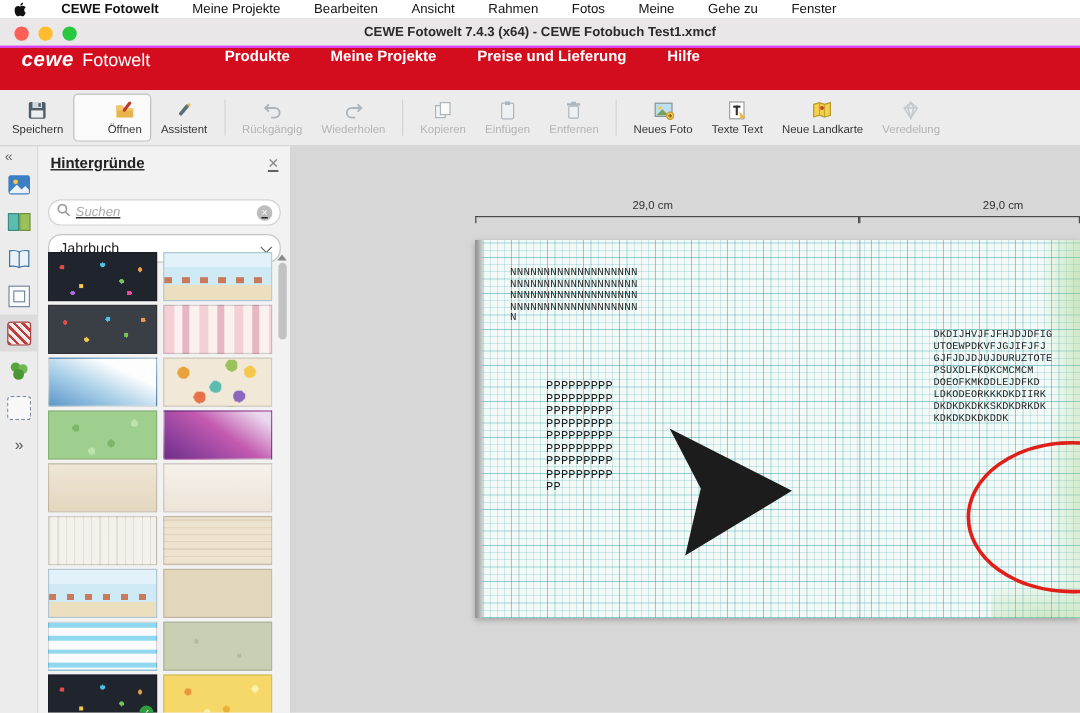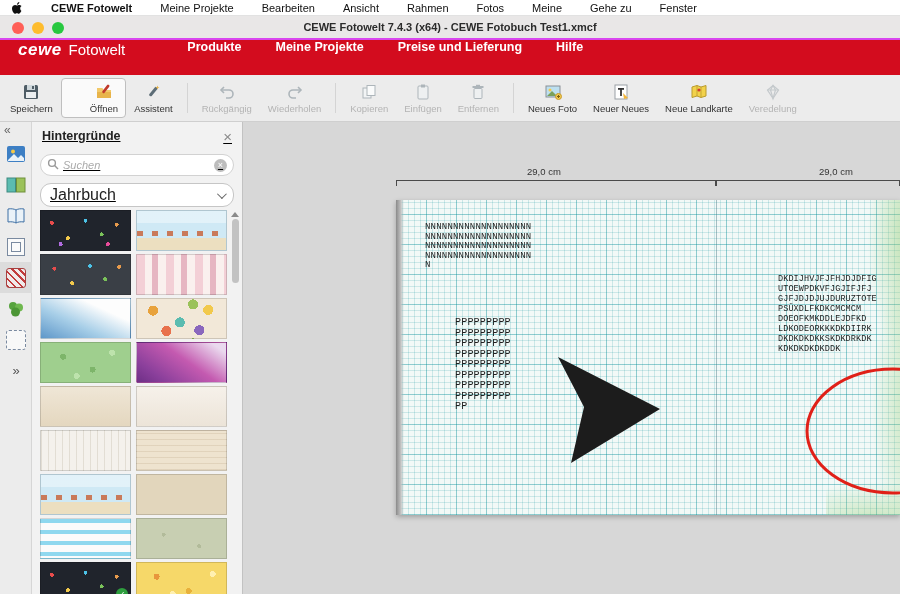--- a/index.html
+++ b/index.html
@@ -44,25 +44,25 @@
   .rail-box { width:20px; height:20px; border-radius:3px; }
   .ri-bg { background:repeating-linear-gradient(45deg,#c23b3b 0 2px,#f0eaea 2px 5px); border:1px solid #a84040; }
   .ri-border { border:1px dashed #7a8aa0; background:#f8f8f8; }
   .rail-more { color:#555; font-size:13px; }
 
   
   .panel { position:absolute; top:122px; left:32px; width:211px; bottom:0; background:#f2f2f2; border-right:1px solid #c2c2c2;text-decoration:underline; }
   .panel-header { height:28px; display:flex; align-items:center; padding:0 10px; }
   .panel-title { font-size:12.5px; font-weight:bold; color:#222; flex:1; }
   .panel-close { color:#8a8a8a; font-size:15px; line-height:1; }
-  .search { margin:4px 8px 0 8px; height:22px; background:#fff; border:1px solid #d2d2d2; border-radius:11px; display:flex; align-items:center; padding:0 6px; gap:4px; }
+  .search { margin:16px 8px 0 8px; height:22px; background:#fff; border:1px solid #d2d2d2; border-radius:11px; display:flex; align-items:center; padding:0 6px; gap:4px; }
   .search input { flex:1; border:none; outline:none; font-size:11px; background:transparent; font-family:"Liberation Sans",sans-serif; }
   .search input::placeholder { color:#aaa; font-style:italic; }
   .clear-btn { width:13px; height:13px; border-radius:50%; background:#bdbdbd; color:#fff; font-size:9px; display:flex; align-items:center; justify-content:center; line-height:1; }
-  .dropdown { margin:7px 8px 6px 8px; height:24px; background:#fff; border:1px solid #c6c6c6; border-radius:11px; display:flex; align-items:center; padding:0 9px; font-size:16px; color:#222; }
+  .dropdown { margin:7px 8px 6px 8px; height:24px; background:#fff; border:1px solid #c6c6c6; border-radius:11px; display:flex; align-items:center; padding:0 9px; font-size:12px; color:#222; }
   .dd-label { flex:1; }
   .chev { width:7px; height:7px; border-right:1.5px solid #666; border-bottom:1.5px solid #666; transform:rotate(45deg) translateY(-2px); }
   .thumb-grid { position:absolute; top:88px; left:8px; right:15px; bottom:0; display:grid; grid-template-columns:1fr 1fr; gap:3px 5px; align-content:start; overflow:hidden; }
   .thumb { height:41px; border:1px solid rgba(0,0,0,0.15); position:relative; }
   .eco-badge { position:absolute; right:2px; bottom:2px; width:12px; height:12px; border-radius:50%; background:#2e9e3e; color:#fff; font-size:8px; display:flex; align-items:center; justify-content:center; }
   .vscroll { position:absolute; right:2px; top:88px; bottom:3px; width:10px; }
   .vs-up { width:0; height:0; margin:2px auto; border-left:4px solid transparent; border-right:4px solid transparent; border-bottom:5px solid #8a8a8a; }
   .vs-thumb { width:7px; margin:2px auto; height:64px; background:#c2c2c2; border-radius:4px; }
 
   
@@ -279,21 +279,21 @@
     </div>
     <div class="tbtn">
       <span class="ticon">
           <svg width="18" height="18" viewBox="0 0 18 18">
             <rect x="3" y="2" width="12" height="14" fill="#fff" stroke="#9aa0a5"></rect>
             <rect x="6" y="5" width="6" height="1.8" fill="#333"></rect>
             <rect x="8.1" y="5" width="1.8" height="8" fill="#333"></rect>
             <path d="M11 10l5 5-4 1z" fill="#f2b63c"></path>
           </svg>
         </span>
-      <span class="tlabel">Neuer Neues</span>
+      <span class="tlabel">Texte Text</span>
     </div>
     <div class="tbtn">
       <span class="ticon">
           <svg width="18" height="18" viewBox="0 0 18 18">
             <path d="M2 4l5-1.5 4 1.5 5-1.5V13l-5 1.5L7 13l-5 1.5z" fill="#f2d24b" stroke="#b99b2e"></path>
             <path d="M7 2.5V13M11 4v10.5" stroke="#b99b2e" stroke-width="0.8" fill="none"></path>
             <circle cx="9" cy="7" r="1.6" fill="#d23b2e"></circle>
           </svg>
         </span>
       <span class="tlabel">Neue Landkarte</span>

